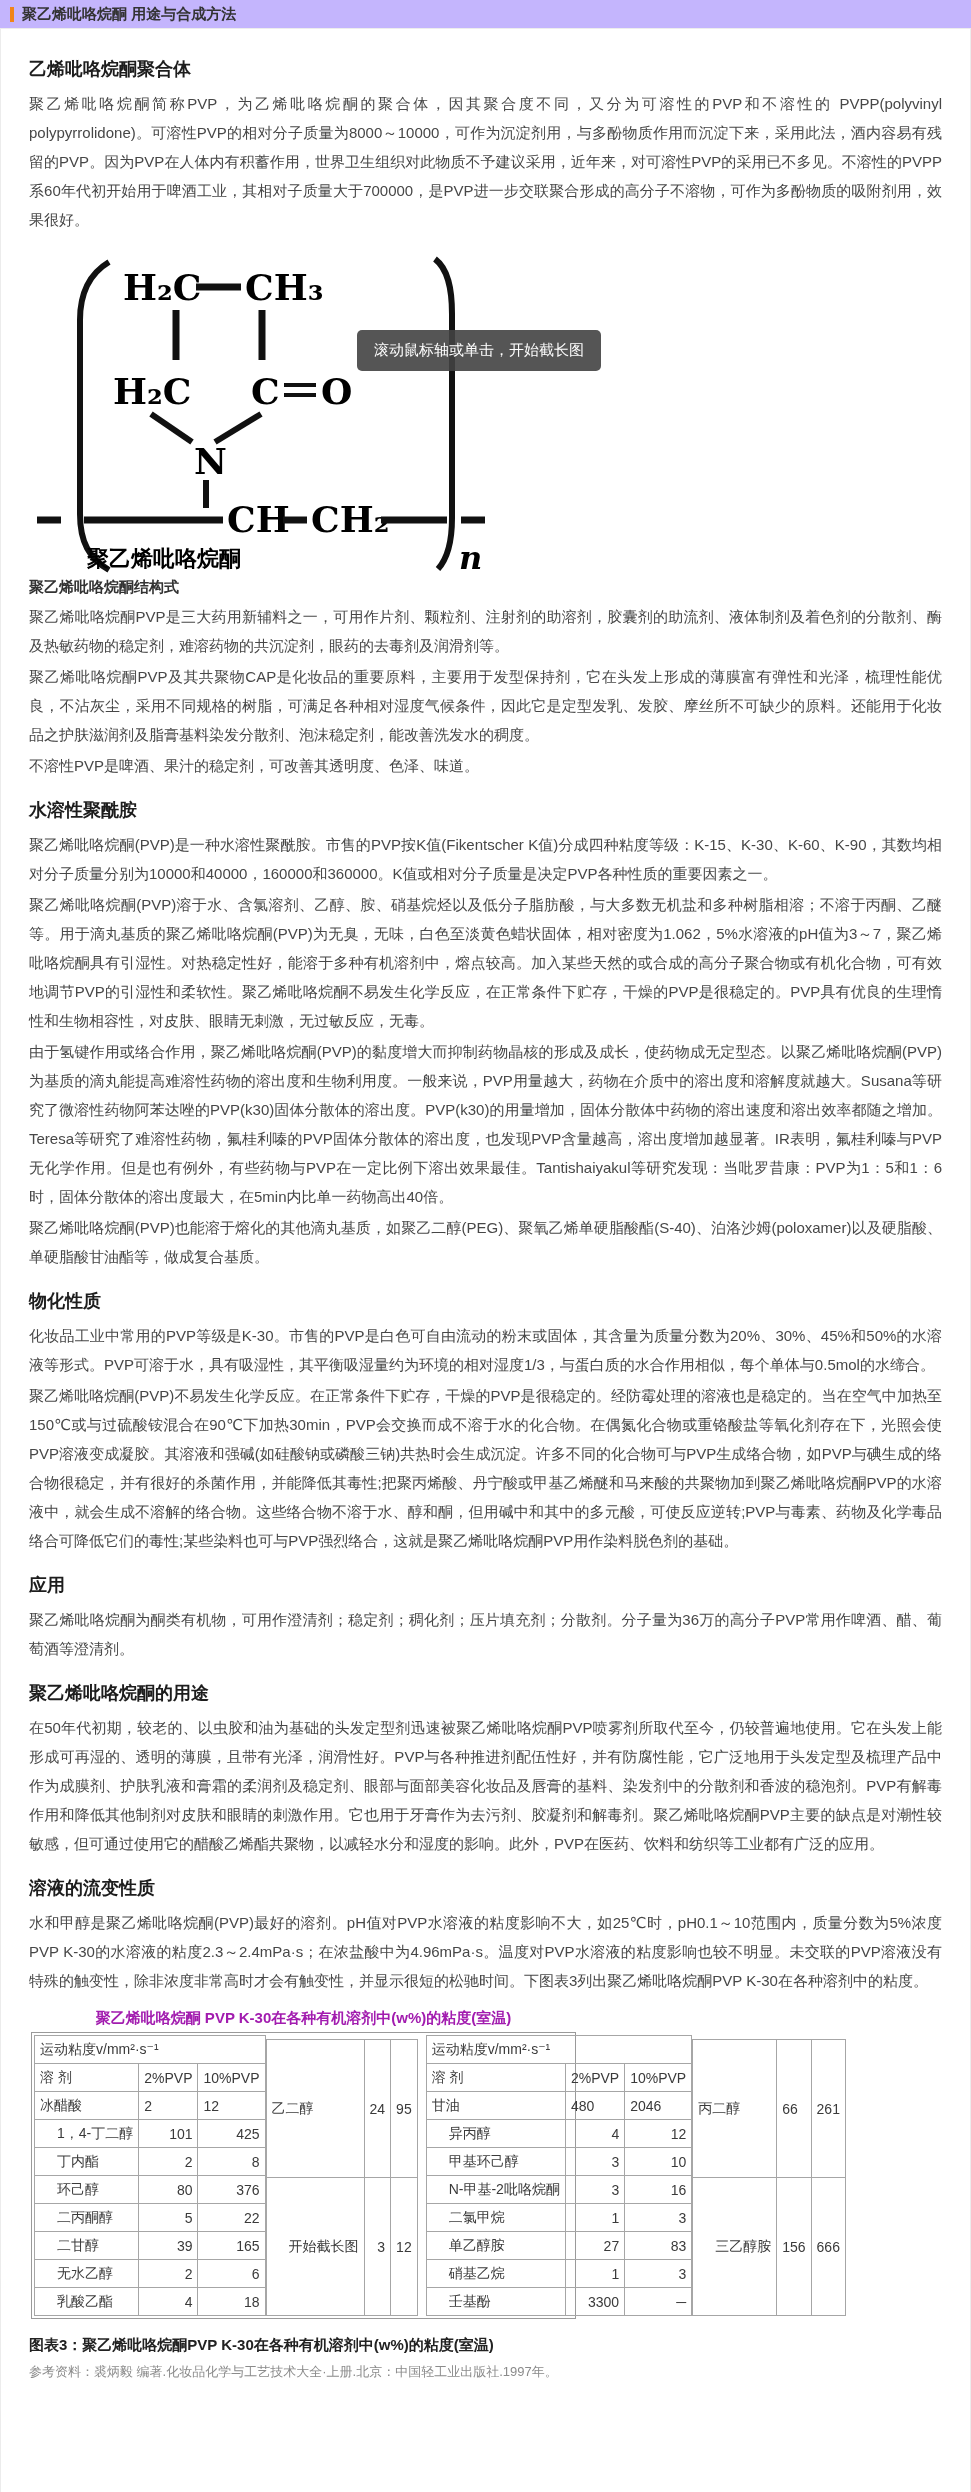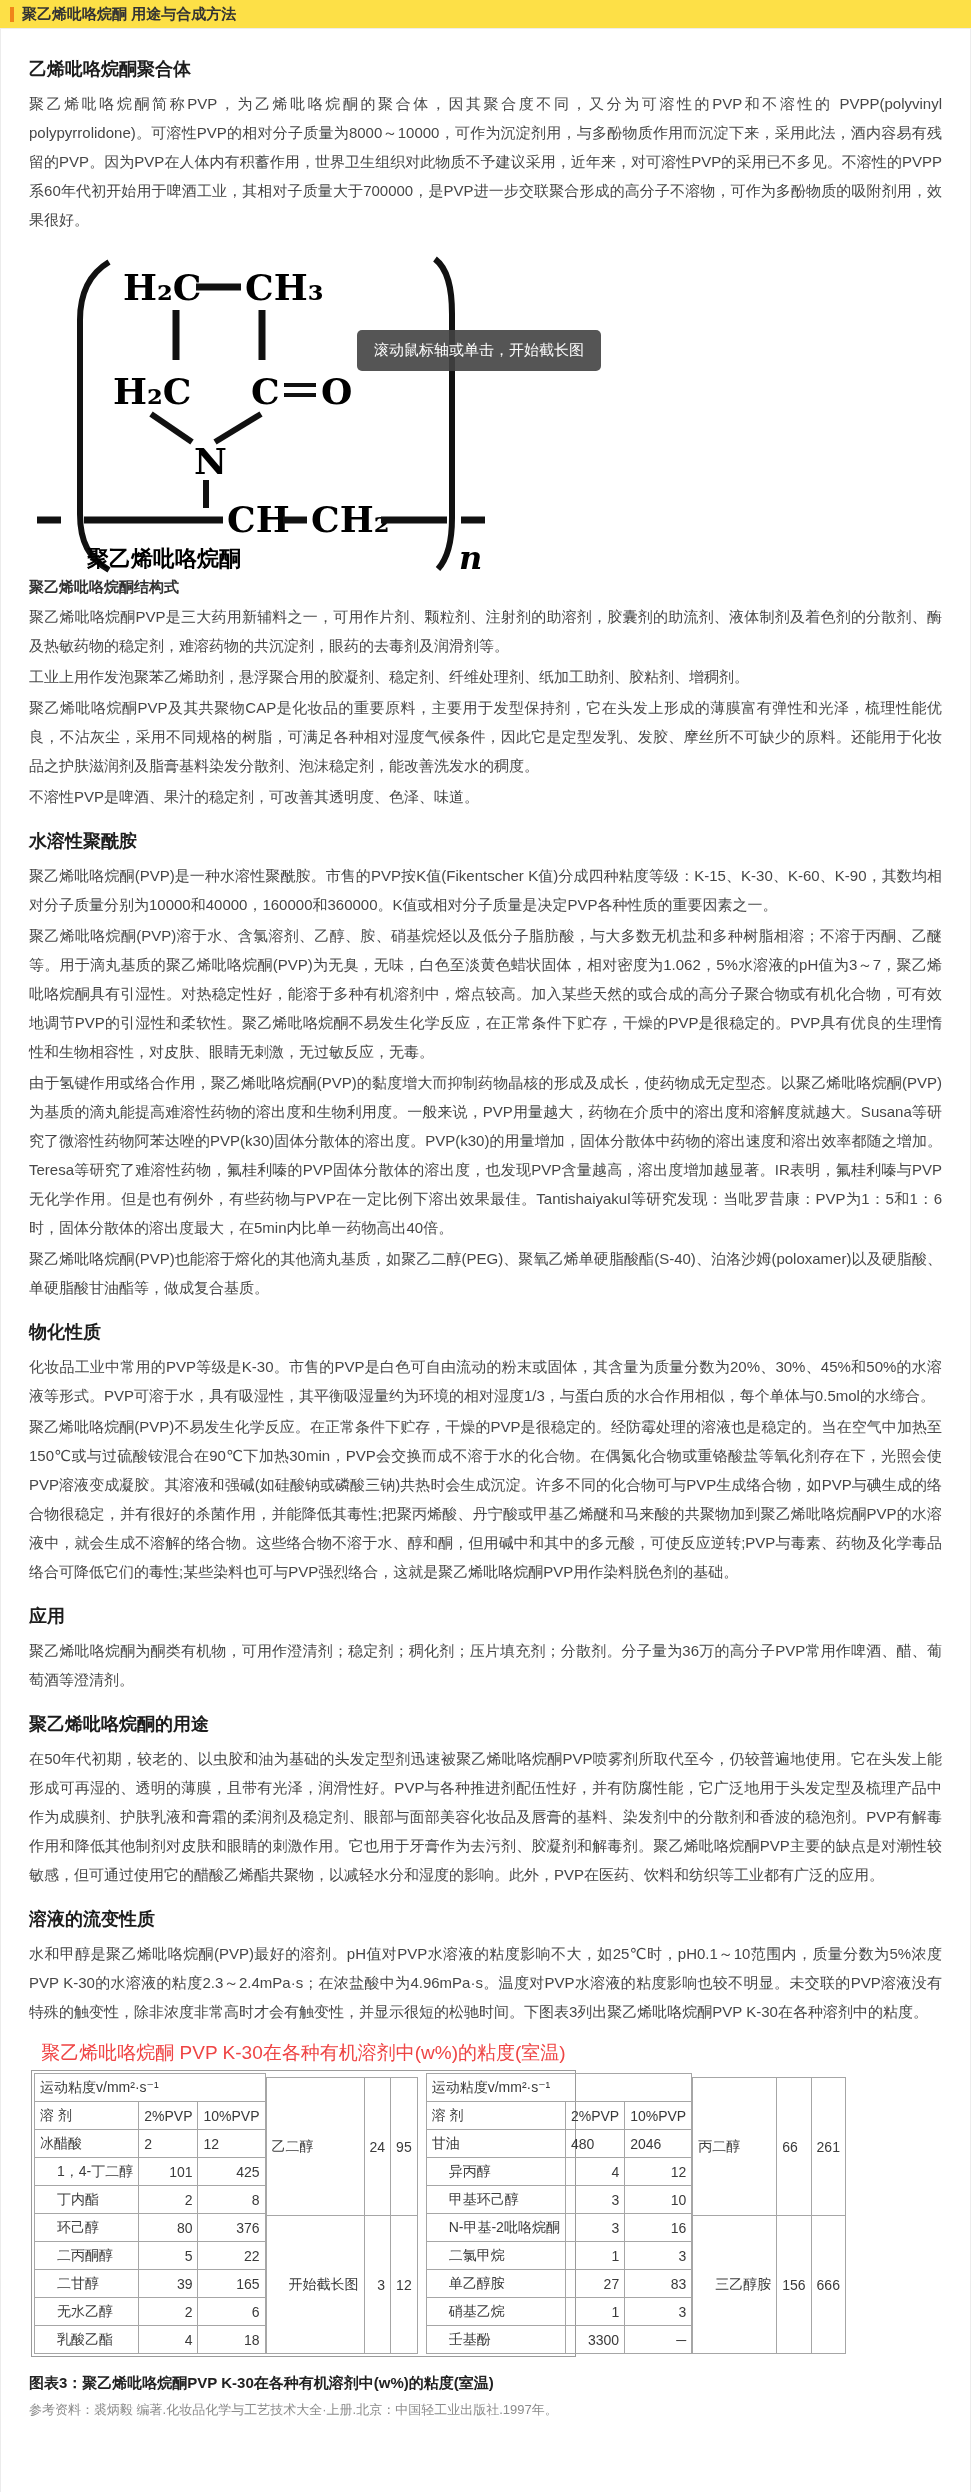--- a/index.html
+++ b/index.html
@@ -2,21 +2,21 @@
 <html><head>
 <meta charset="utf-8">
 <style>
   html,body{margin:0;padding:0;}
   body{
     width:971px;height:2492px;overflow:hidden;background:#fff;
     font-family:"Liberation Sans","DejaVu Sans",sans-serif;
     color:#474747;position:relative;
   }
   .topbar{
-    height:28px;background:#fde047;border-bottom:1px solid #ededed;
+    height:28px;background:#c4b5fd;border-bottom:1px solid #ededed;
     display:flex;align-items:center;
   }
   .accent{width:4px;height:15px;background:#f08519;margin:0 8px 0 10px;}
   .topbar .title{font-size:15px;font-weight:bold;color:#333;}
   .content{
     border-left:1px solid #ececec;border-right:1px solid #ececec;
     padding:10px 28px 0 28px;min-height:2463px;box-sizing:border-box;
   }
   h2{
     font-size:18px;font-weight:bold;color:#1d1d1d;
@@ -29,21 +29,21 @@
   .subcap{font-size:15px;font-weight:bold;color:#333;line-height:26px;margin:0 0 2px 0;}
   
   .figure{position:relative;width:915px;height:338px;}
   .tooltip{
     position:absolute;left:328px;top:94px;z-index:5;
     background:rgba(66,66,66,0.9);color:#fff;font-size:15px;
     padding:11px 17px;border-radius:5px;white-space:nowrap;
   }
   
   .vt-wrap{margin:14px 0 0 2px;width:545px;}
-  .vt-title{font-size:19px;font-weight:normal;color:#ef4444;text-align:center;margin-bottom:4px;}
+  .vt-title{font-size:15px;font-weight:bold;color:#a21caf;text-align:center;margin-bottom:4px;}
   .vt-outer{border:1px solid #9a9a9a;padding:2px;display:flex;gap:8px;background:#fff;}
   .vt-col{display:flex;flex-direction:row;}
   .vt-col table{border-collapse:collapse;table-layout:fixed;font-size:14px;color:#3a3a3a;}
   .vt-col td,.vt-col th{border:1px solid #a6a6a6;height:25px;padding:1px 5px;font-weight:normal;text-align:left;overflow:hidden;white-space:nowrap;}
   .vt-col table.foot{margin-top:4px;}
   td.ind{padding-left:22px;}
   td.ctr{text-align:right;}
   .vt-caption{font-size:15px;font-weight:bold;color:#222;margin-top:14px;line-height:24px;}
   .vt-ref{font-size:13px;color:#8b8b8b;margin-top:4px;line-height:22px;}
   .stroke{stroke:#111;fill:none;}
@@ -96,21 +96,20 @@
       <line class="stroke" x1="432" y1="284" x2="456" y2="284" stroke-width="7"></line>
 
       <text x="58" y="330" font-size="22" font-weight="bold" font-family="Liberation Sans, DejaVu Sans, sans-serif">聚乙烯吡咯烷酮</text>
       <text x="430" y="333" font-size="32" font-weight="bold" font-style="italic">n</text>
     </svg>
     <div class="tooltip">滚动鼠标轴或单击，开始截长图</div>
   </div>
 
   <p class="subcap">聚乙烯吡咯烷酮结构式</p>
   <p class="body">聚乙烯吡咯烷酮PVP是三大药用新辅料之一，可用作片剂、颗粒剂、注射剂的助溶剂，胶囊剂的助流剂、液体制剂及着色剂的分散剂、酶及热敏药物的稳定剂，难溶药物的共沉淀剂，眼药的去毒剂及润滑剂等。</p>
-  <p class="body">工业上用作发泡聚苯乙烯助剂，悬浮聚合用的胶凝剂、稳定剂、纤维处理剂、纸加工助剂、胶粘剂、增稠剂。</p>
   <p class="body">聚乙烯吡咯烷酮PVP及其共聚物CAP是化妆品的重要原料，主要用于发型保持剂，它在头发上形成的薄膜富有弹性和光泽，梳理性能优良，不沾灰尘，采用不同规格的树脂，可满足各种相对湿度气候条件，因此它是定型发乳、发胶、摩丝所不可缺少的原料。还能用于化妆品之护肤滋润剂及脂膏基料染发分散剂、泡沫稳定剂，能改善洗发水的稠度。</p>
   <p class="body">不溶性PVP是啤酒、果汁的稳定剂，可改善其透明度、色泽、味道。</p>
 
   <h2>水溶性聚酰胺</h2>
   <p class="body">聚乙烯吡咯烷酮(PVP)是一种水溶性聚酰胺。市售的PVP按K值(Fikentscher K值)分成四种粘度等级：K-15、K-30、K-60、K-90，其数均相对分子质量分别为10000和40000，160000和360000。K值或相对分子质量是决定PVP各种性质的重要因素之一。</p>
   <p class="body">聚乙烯吡咯烷酮(PVP)溶于水、含氯溶剂、乙醇、胺、硝基烷烃以及低分子脂肪酸，与大多数无机盐和多种树脂相溶；不溶于丙酮、乙醚等。用于滴丸基质的聚乙烯吡咯烷酮(PVP)为无臭，无味，白色至淡黄色蜡状固体，相对密度为1.062，5%水溶液的pH值为3～7，聚乙烯吡咯烷酮具有引湿性。对热稳定性好，能溶于多种有机溶剂中，熔点较高。加入某些天然的或合成的高分子聚合物或有机化合物，可有效地调节PVP的引湿性和柔软性。聚乙烯吡咯烷酮不易发生化学反应，在正常条件下贮存，干燥的PVP是很稳定的。PVP具有优良的生理惰性和生物相容性，对皮肤、眼睛无刺激，无过敏反应，无毒。</p>
   <p class="body">由于氢键作用或络合作用，聚乙烯吡咯烷酮(PVP)的黏度增大而抑制药物晶核的形成及成长，使药物成无定型态。以聚乙烯吡咯烷酮(PVP)为基质的滴丸能提高难溶性药物的溶出度和生物利用度。一般来说，PVP用量越大，药物在介质中的溶出度和溶解度就越大。Susana等研究了微溶性药物阿苯达唑的PVP(k30)固体分散体的溶出度。PVP(k30)的用量增加，固体分散体中药物的溶出速度和溶出效率都随之增加。Teresa等研究了难溶性药物，氟桂利嗪的PVP固体分散体的溶出度，也发现PVP含量越高，溶出度增加越显著。IR表明，氟桂利嗪与PVP无化学作用。但是也有例外，有些药物与PVP在一定比例下溶出效果最佳。Tantishaiyakul等研究发现：当吡罗昔康：PVP为1：5和1：6时，固体分散体的溶出度最大，在5min内比单一药物高出40倍。</p>
   <p class="body">聚乙烯吡咯烷酮(PVP)也能溶于熔化的其他滴丸基质，如聚乙二醇(PEG)、聚氧乙烯单硬脂酸酯(S-40)、泊洛沙姆(poloxamer)以及硬脂酸、单硬脂酸甘油酯等，做成复合基质。</p>
 
   <h2>物化性质</h2>

